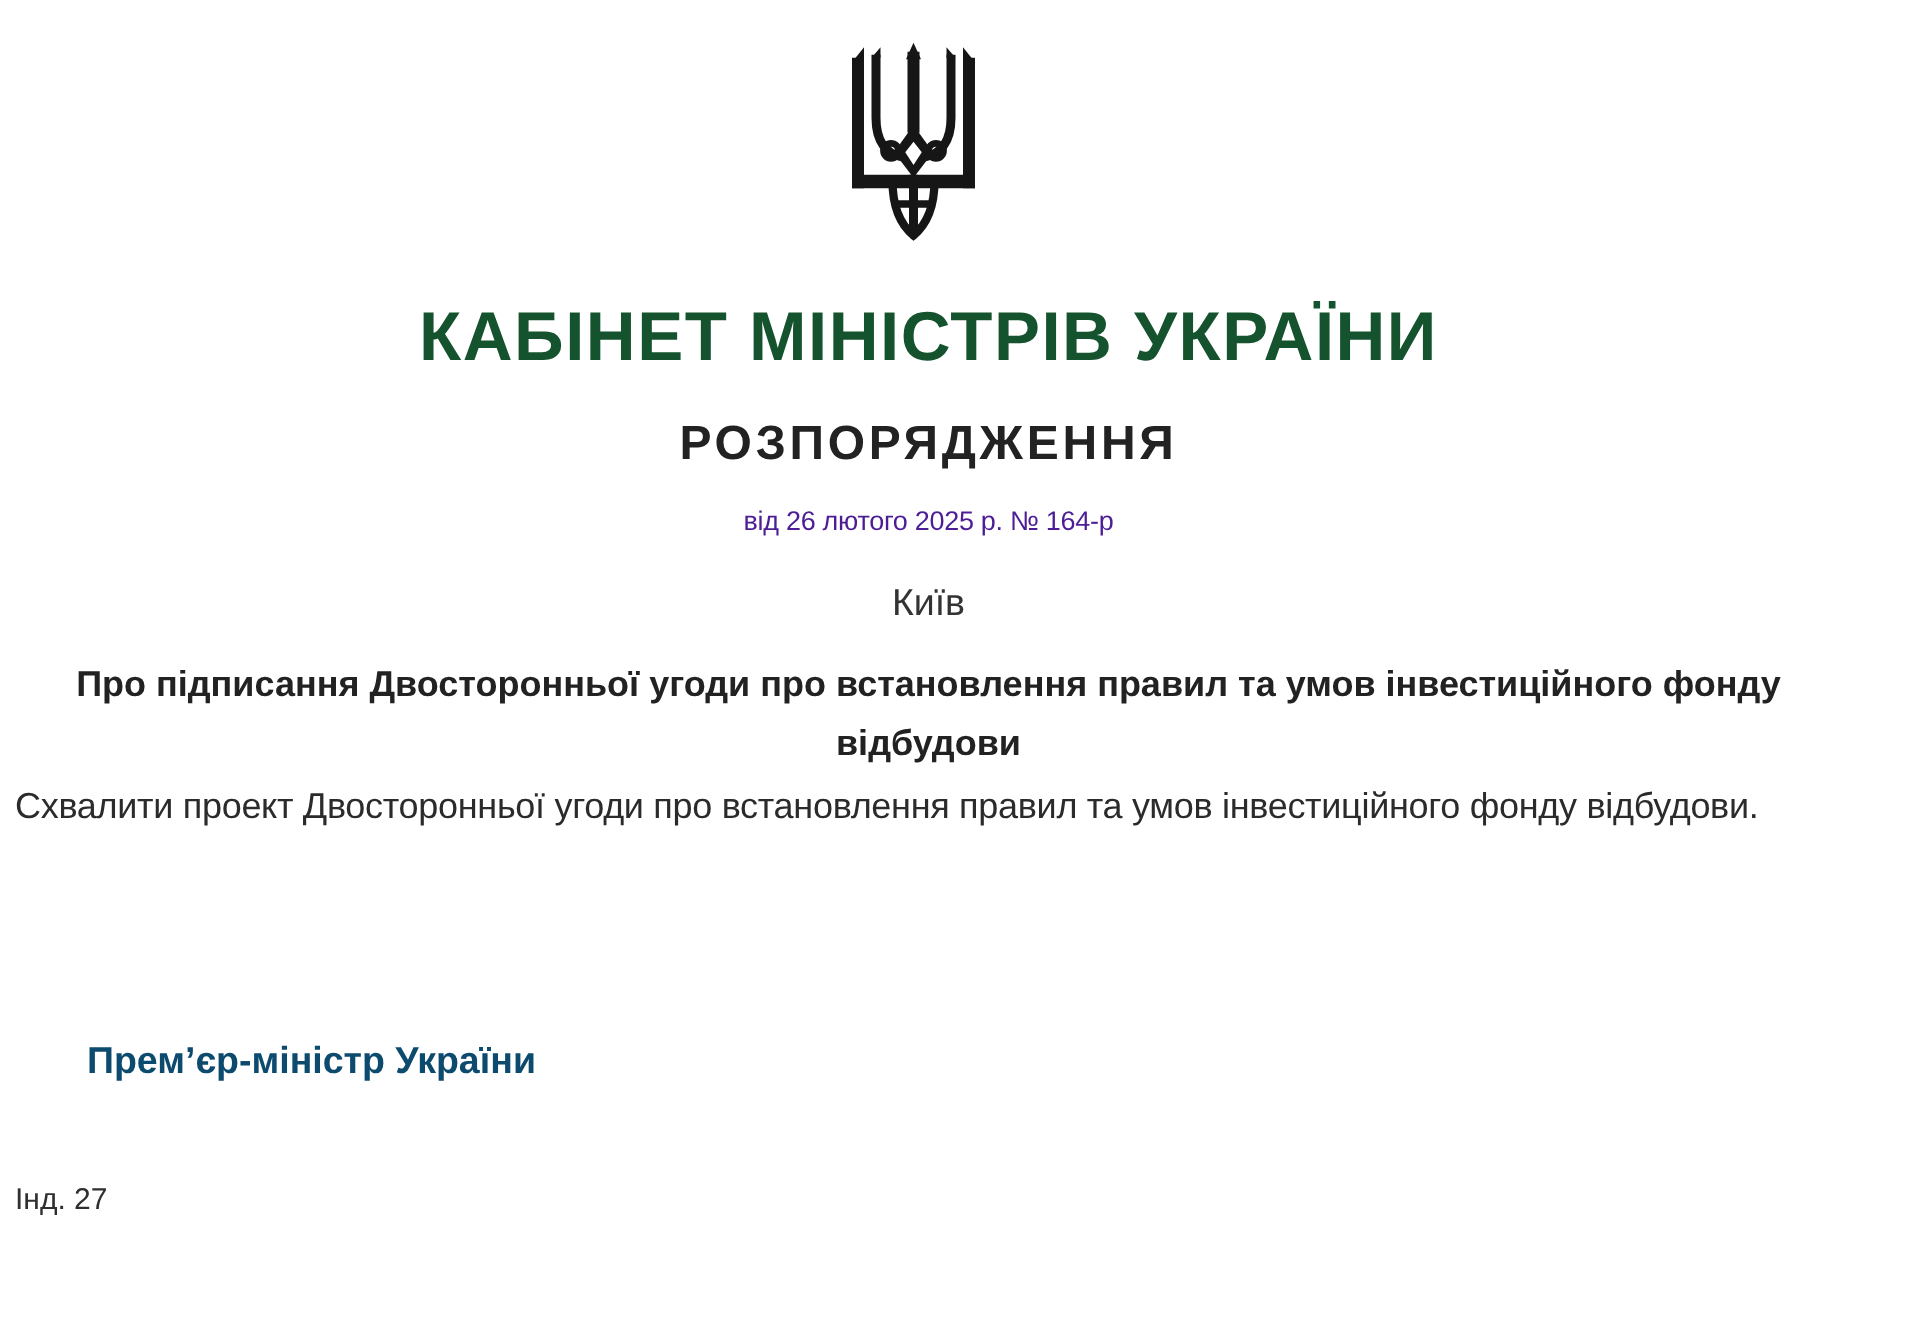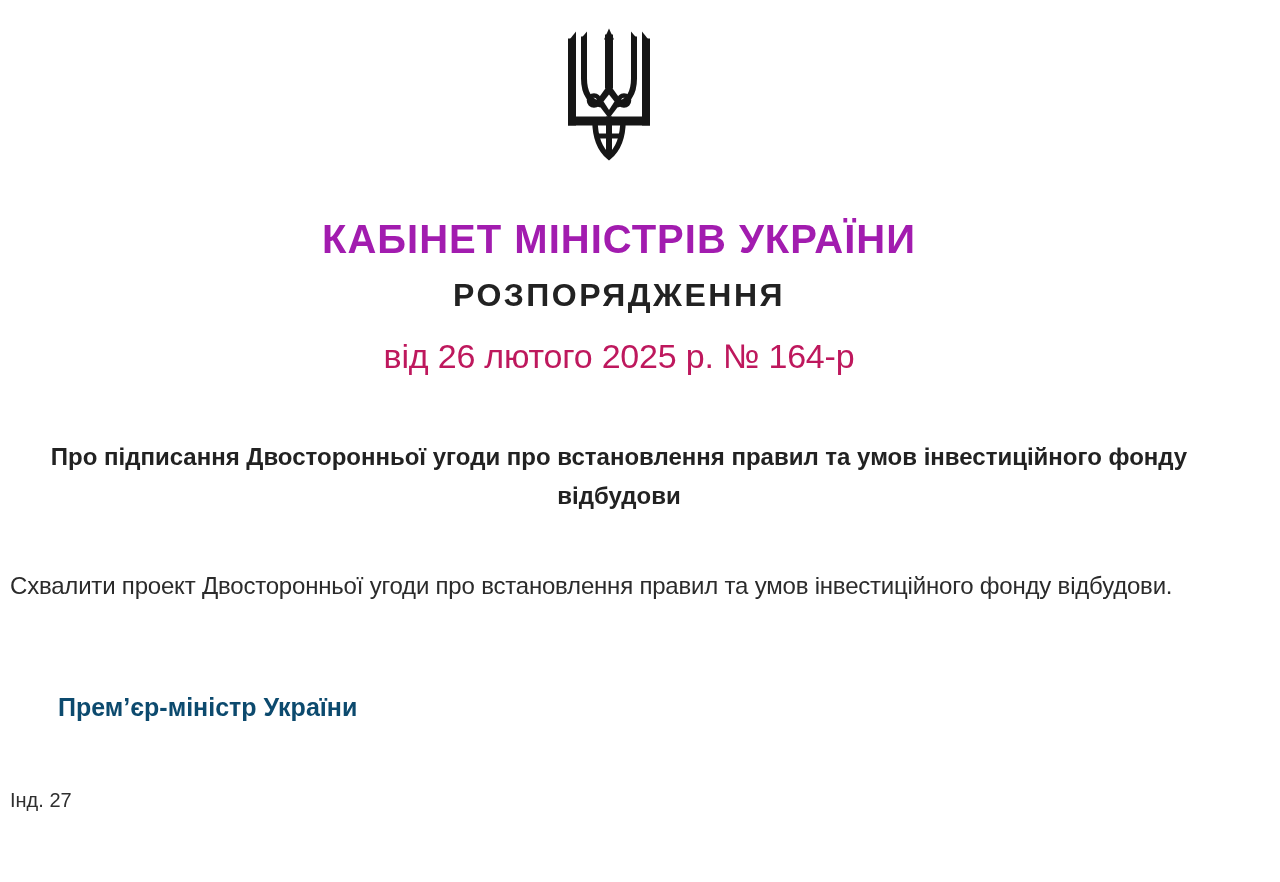--- a/index.html
+++ b/index.html
@@ -21,38 +21,37 @@
     height: 134px;
   }
   .centered-band {
     position: absolute;
     left: 0;
     width: 1238px;
     text-align: center;
   }
   .org-name {
     top: 197px;
-    font-size: 40px;
+    font-size: 46px;
     font-weight: 700;
     letter-spacing: 1px;
-    color: #a21caf;
-    margin-top: 20px;
+    color: #14532d;
   }
   .doc-type {
     top: 277px;
     font-size: 32px;
     font-weight: 700;
     letter-spacing: 2.5px;
     color: #222222;
   }
   .date-line {
     top: 337px;
-    font-size: 34px;
+    font-size: 18px;
     font-weight: 400;
-    color: #be185d;
+    color: #4c1d95;
     letter-spacing: -0.2px;
   }
   .city {
     top: 388px;
     font-size: 25px;
     font-weight: 400;
     color: #333333;
   }
   .doc-title {
     top: 437px;
@@ -64,21 +63,20 @@
   }
   .para {
     position: absolute;
     left: 10px;
     width: 1233px;
     font-size: 24px;
     line-height: 42px;
     letter-spacing: -0.2px;
     text-align: justify;
     color: #2b2b2b;
-    margin-top: 48px;
   }
   .para-1 { top: 517px; }
   .para-2 { top: 581px; }
   .sig-label {
     position: absolute;
     left: 58px;
     top: 693px;
     font-size: 25px;
     font-weight: 700;
     color: #0c4a6e;
@@ -138,20 +136,21 @@
       </g>
     </svg>
   </div>
 
   <div class="centered-band org-name">КАБІНЕТ МІНІСТРІВ УКРАЇНИ</div>
 
   <div class="centered-band doc-type">РОЗПОРЯДЖЕННЯ</div>
 
   <div class="centered-band date-line">від 26 лютого 2025 р. № 164-р</div>
 
+  <div class="centered-band city">Київ</div>
 
   <div class="centered-band doc-title">Про підписання Двосторонньої угоди про встановлення правил та умов інвестиційного фонду відбудови</div>
 
   <p class="para para-1">Схвалити проект Двосторонньої угоди про встановлення правил та умов інвестиційного фонду відбудови.</p>
 
 
   <div class="sig-label">Прем’єр-міністр України</div>
 
 
   <div class="index-note">Інд. 27</div>

